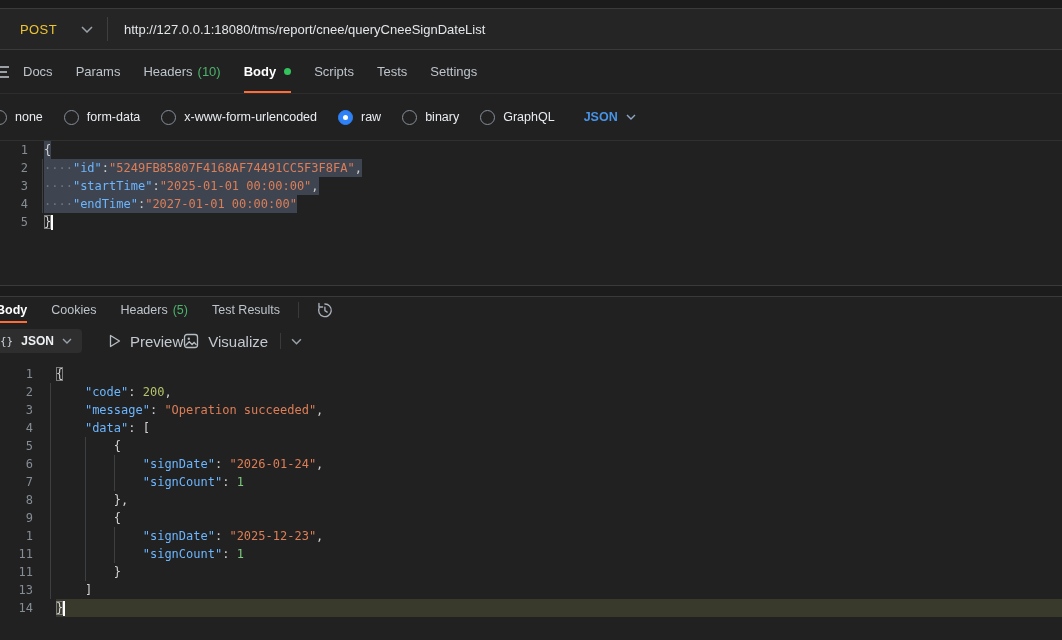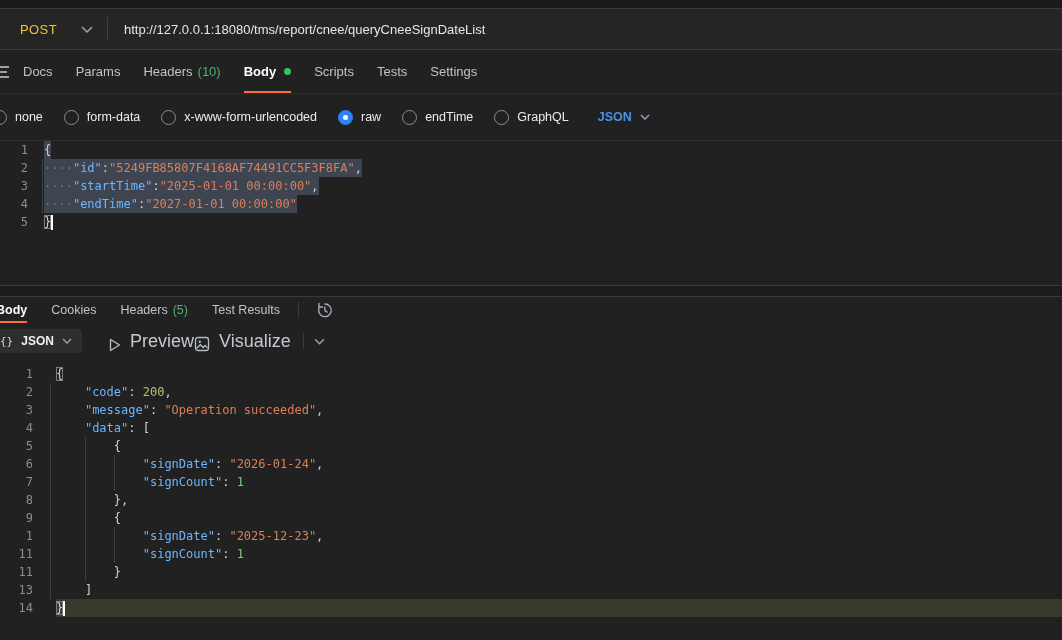--- a/index.html
+++ b/index.html
@@ -69,21 +69,21 @@
   #resptabs .tab.first{margin-left:-4px;}
   #resptabs .tsep{width:1px;height:16px;background:#3a3a3a;align-self:center;margin-left:-6px;margin-right:-8px;}
   .hicon{display:flex;align-items:center;cursor:pointer;}
 
   
   #rtoolbar{top:323px;height:36px;display:flex;align-items:center;}
   .fmtbtn{margin-left:-9px;display:flex;align-items:center;gap:8px;background:#2e2e2e;border-radius:4px;
           padding:5px 10px 5px 9px;cursor:pointer;}
   .fmtbtn .braces{font-family:"DejaVu Sans Mono",monospace;font-size:11px;color:#ccd2d9;}
   .fmtbtn .fl{font-size:12px;font-weight:bold;color:#eef1f4;}
-  .tbitem{display:flex;align-items:flex-end;gap:9px;cursor:pointer;color:#c3c9d0;font-size:18px;}
+  .tbitem{display:flex;align-items:center;gap:9px;cursor:pointer;color:#c3c9d0;font-size:15px;}
   .tbitem.preview{margin-left:27px;} .tbitem.visualize{}
   #rtoolbar .tsep{width:1px;height:16px;background:#3a3a3a;margin:0 10px 0 12px;}
 </style>
 </head>
 <body>
 
 <div class="app">
 
   <div class="row" id="strip"></div>
 
@@ -141,21 +141,21 @@
     <label class="bt">
         <span class="rc"></span>
         <span class="bl">x-www-form-urlencoded</span>
       </label>
     <label class="bt">
         <span class="rc on"></span>
         <span class="bl">raw</span>
       </label>
     <label class="bt">
         <span class="rc"></span>
-        <span class="bl">endTime</span>
+        <span class="bl">binary</span>
       </label>
     <label class="bt">
         <span class="rc"></span>
         <span class="bl">GraphQL</span>
       </label>
     <div class="jsondd">
       <span class="jl">JSON</span>
       <svg width="10" height="6" viewBox="0 0 10 6">
           <path d="M1 1l4 4 4-4" stroke="#8fa8c8" stroke-width="1.4" fill="none"></path>
         </svg>

